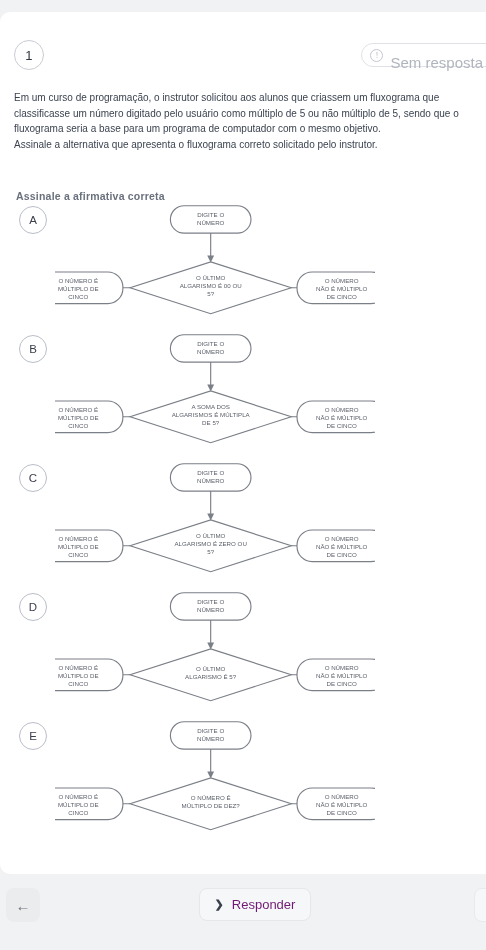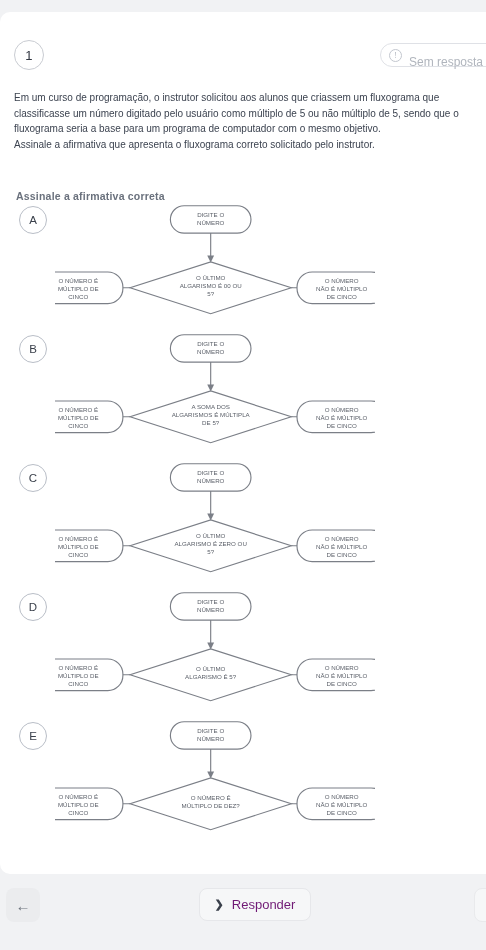--- a/index.html
+++ b/index.html
@@ -69,21 +69,21 @@
     width: 13px; height: 13px;
     border: 1px solid #c3c7cf;
     border-radius: 50%;
     display: flex; align-items: center; justify-content: center;
     font-size: 9px;
     line-height: 1;
     color: #b9bdc5;
     font-family: "Liberation Serif", serif;
   }
   .badge .txt {
-    font-size: 12px;
+    font-size: 15px;
     color: #b0b5bd;
     white-space: nowrap;
     margin-top: 14px;
   }
 
   
   .stmt {
     position: absolute;
     top: 78px; left: 14px;
     width: 462px;
@@ -195,21 +195,21 @@
     <div class="q-head">
       <div class="q-number">1</div>
       <div class="badge">
         <span class="ic">!</span>
         <span class="txt">Sem resposta</span>
       </div>
     </div>
 
     <div class="stmt">
       <p>Em um curso de programação, o instrutor solicitou aos alunos que criassem um fluxograma que classificasse um número digitado pelo usuário como múltiplo de 5 ou não múltiplo de 5, sendo que o fluxograma seria a base para um programa de computador com o mesmo objetivo.</p>
-      <p>Assinale a afirmativa que apresenta o fluxograma correto solicitado pelo instrutor.</p>
+      <p>Assinale a alternativa que apresenta o fluxograma correto solicitado pelo instrutor.</p>
     </div>
 
     <div class="instr">Assinale a afirmativa correta</div>
 
     <div id="alts">
         <div class="alt" style="top: 188px;">
           <div class="alt-letter">A</div>
           <div class="alt-fig">
   <svg width="320" height="118" viewBox="0 0 220 82">
     <rect x="79" y="4" width="56" height="19" rx="9.5" class="fl-shape"></rect>

